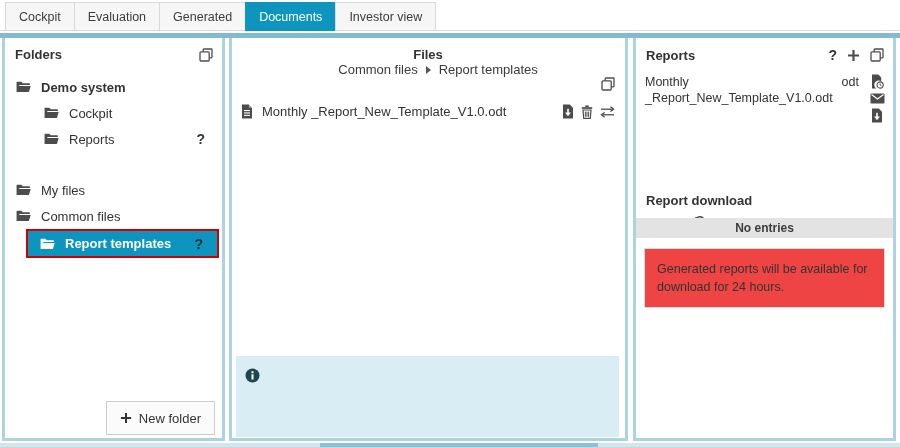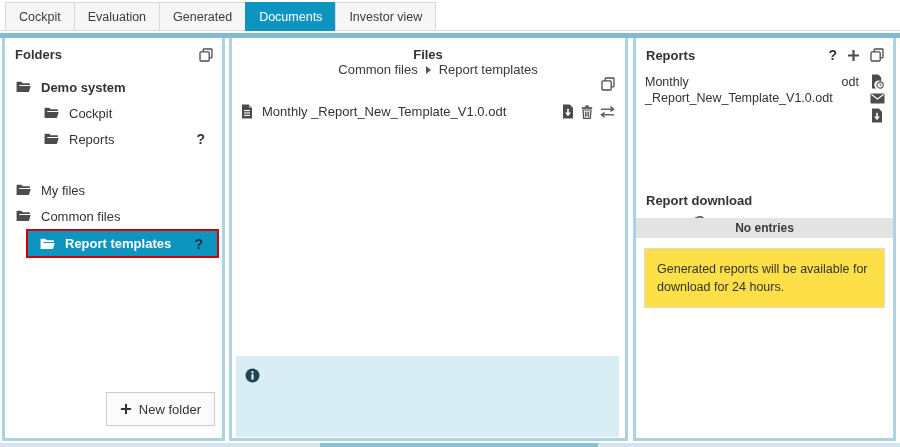--- a/index.html
+++ b/index.html
@@ -37,21 +37,21 @@
   .tree-row.lvl1 { padding-left:39px; }
   .tree-row.root-bold { font-weight:bold; }
   .tree-row .help-q { margin-left:auto; margin-right:17px; }
   .tree-spacer { height:25px; }
   .sel-wrap { margin:0 3px 0 21px; border:2px solid #d10000; }
   .sel-row { display:flex; align-items:center; height:25px; background:#0d95bf; color:#fff;
              font-size:13px; font-weight:bold; gap:10px; padding-left:12px; cursor:pointer; }
   .sel-row .icon { color:#fff; }
   .sel-row .help-q { margin-left:auto; margin-right:14px; color:#14303d; }
 
-  .new-folder-btn { position:absolute; right:7px; bottom:12px; height:34px; padding:0 13px;
+  .new-folder-btn { position:absolute; right:7px; bottom:3px; height:34px; padding:0 13px;
     display:flex; align-items:center; gap:7px; background:#fbfbfb; border:1px solid #cccccc;
     font-family:inherit; font-size:13px; color:#333; cursor:pointer; }
 
   
   .files-header { display:flex; align-items:center; padding:9px 10px 0 9px;flex-direction:column; }
   .breadcrumb { display:flex; align-items:center; gap:8px; margin-left:20px; font-size:13px; color:#3a3a3a; }
   .crumb { cursor:pointer; }
   .crumb-sep { width:0; height:0; border-left:5px solid #555; border-top:4px solid transparent;
                border-bottom:4px solid transparent; }
   .file-row { display:flex; align-items:center; margin:13px 10px 0 9px; gap:9px; }
@@ -74,21 +74,21 @@
   .report-name { flex:1; font-size:12.5px; line-height:1.3; color:#333; word-wrap:break-word;
                  min-width:0; cursor:pointer; }
   .report-type { font-size:12.5px; color:#333; margin:1px 10px 0 8px; }
   .report-icons { display:flex; flex-direction:column; align-items:center; gap:4px; width:16px; }
 
   .dl-title { position:absolute; left:10px; top:155px; display:flex; align-items:center; gap:7px;
               font-size:13px; font-weight:bold; color:#333;flex-direction:column; }
   .no-entries { position:absolute; left:0; right:0; top:180px; height:20px; background:#e3e3e3;
                 text-align:center; line-height:20px; font-size:12px; font-weight:bold; color:#3d3d3d; }
   .note-box { position:absolute; left:8px; right:8px; top:210px; min-height:56px;
-              background:#fde047; border:1px solid #dcdcdc; padding:11px 12px;
+              background:#ef4444; border:1px solid #dcdcdc; padding:11px 12px;
               font-size:12.5px; line-height:1.45; color:#333; }
 
   
   .bottom-track { position:absolute; left:0; right:0; top:443px; height:4px; background:#d3e6ee; }
   .bottom-thumb { position:absolute; left:320px; width:278px; top:443px; height:4px; background:#8cc0d4; }
 </style>
 </head>
 <body>
 
 <div class="screen">

